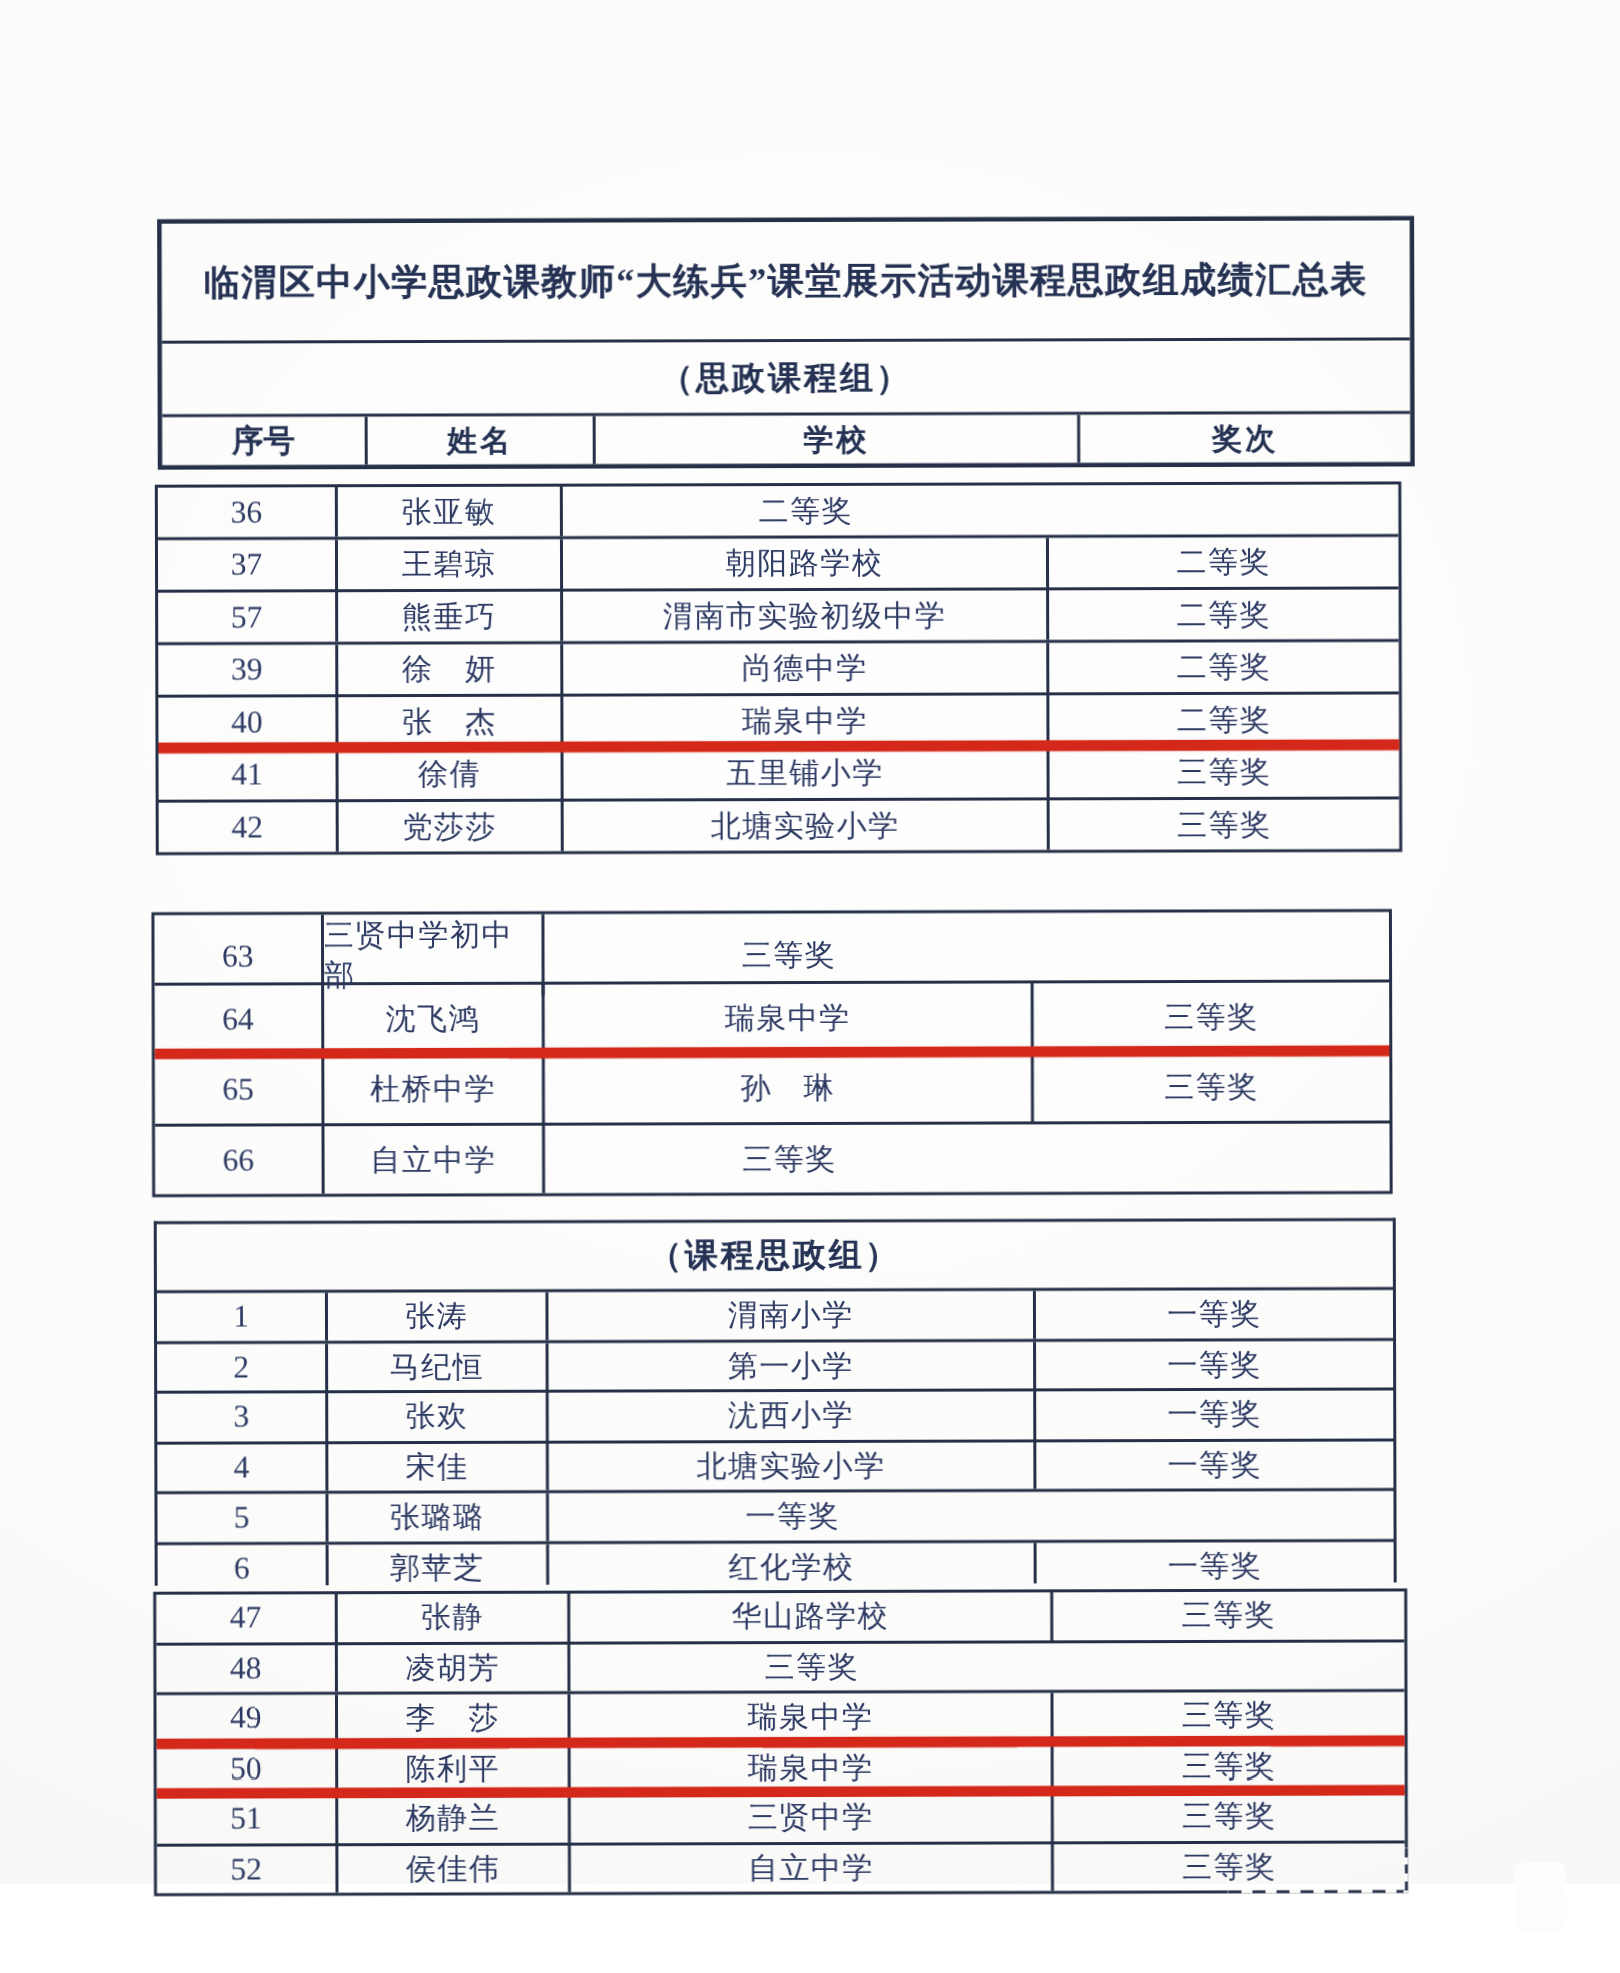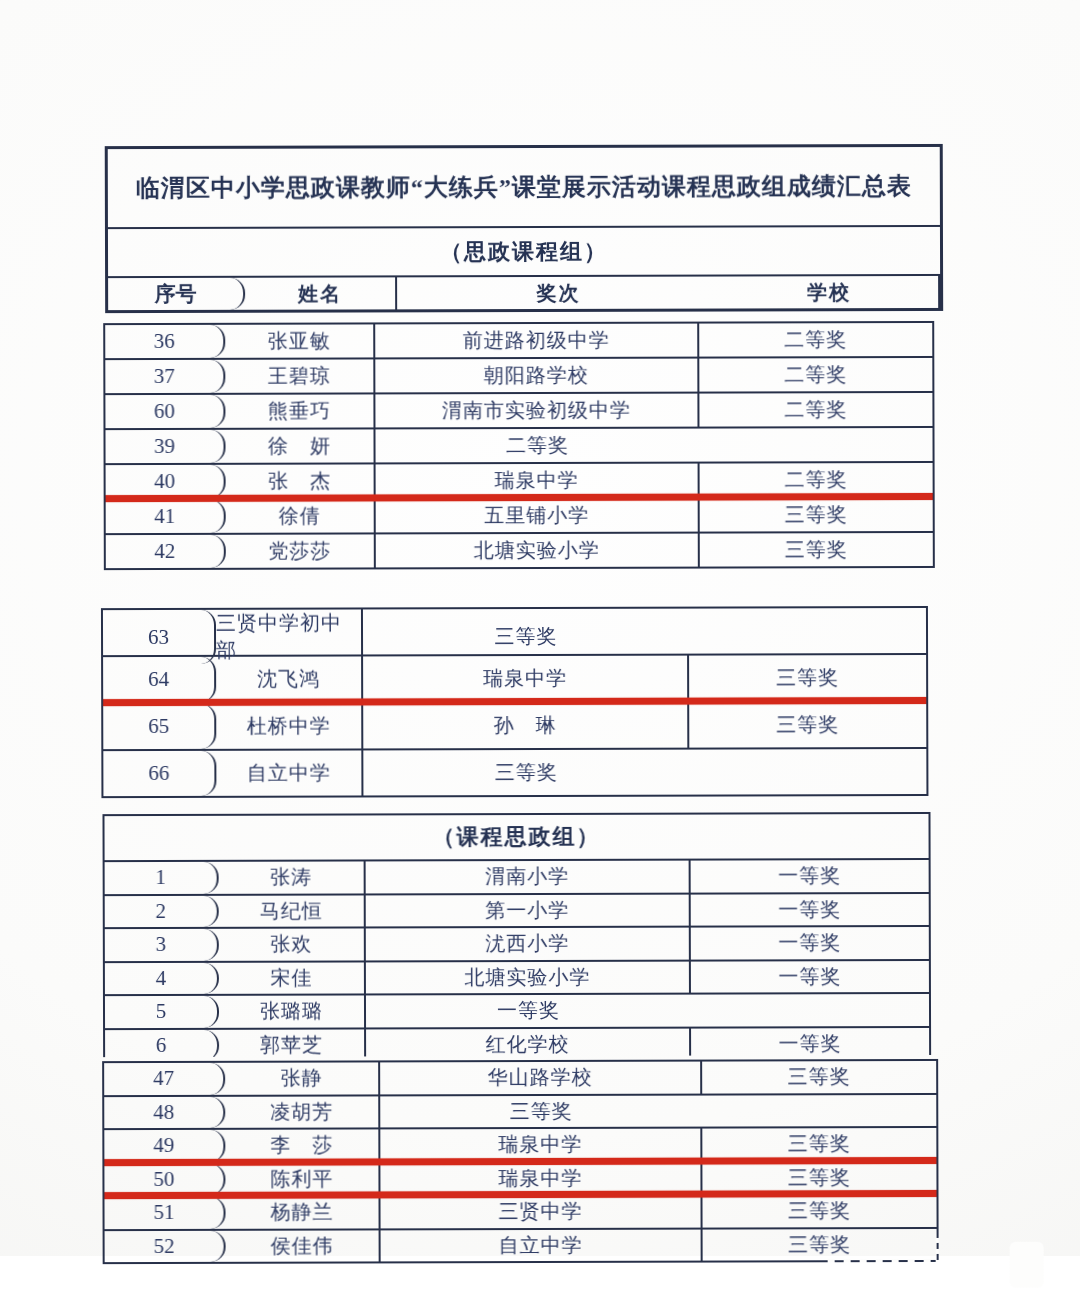--- a/index.html
+++ b/index.html
@@ -36,21 +36,21 @@
     font-size:20px;font-weight:bold;color:#253253;
   }
   .cols-row .cell{letter-spacing:2px;}
   
   .dtable{position:absolute;border:2px solid #273049;}
   .t-row{display:grid;border-bottom:2px solid #273049;}
   .t-row:last-child{border-bottom:none;}
   .cell{display:flex;align-items:center;justify-content:center;}
   .cell.c0,.cell.c1,.cell.c2{border-right:2px solid #273049;}
   .cell{font-size:20px;letter-spacing:1px;}
-  .cell.c0{font-size:21px;letter-spacing:0;border-radius:15px;}
+  .cell.c0{font-size:21px;letter-spacing:0;}
 
   .t1{left:104px;top:322px;width:827px;}
   .t1 .t-row{height:33px;grid-template-columns:120px 150px 324px auto;}
 
   .t2{left:101px;top:607px;width:823px;}
   .t2 .t-row{height:45px;grid-template-columns:113px 147px 326px auto;}
 
   .t3{left:102px;top:813px;width:824px;height:241px;overflow:hidden;border-bottom:none;}
   .t3 .t-row{height:31.5px;grid-template-columns:114px 147px 325px auto;}
   .group-header{
@@ -87,47 +87,47 @@
 
 <div class="page">
   <div class="scan">
 
     <div class="box head">
       <div class="title-row">临渭区中小学思政课教师“大练兵”课堂展示活动课程思政组成绩汇总表</div>
       <div class="subtitle-row">（思政课程组）</div>
       <div class="cols-row">
         <div class="cell c0">序号</div>
         <div class="cell c1">姓名</div>
+        <div class="cell c2">学校</div>
         <div class="cell c3">奖次</div>
-        <div class="cell c2">学校</div>
       </div>
     </div>
 
     <div class="dtable t1">
         <div class="t-row">
           <div class="cell c0">36</div>
           <div class="cell c1">张亚敏</div>
-          <div class="cell c2">前进路初级中学</div>
           <div class="cell c3">二等奖</div>
         </div>
         <div class="t-row">
           <div class="cell c0">37</div>
           <div class="cell c1">王碧琼</div>
           <div class="cell c2">朝阳路学校</div>
           <div class="cell c3">二等奖</div>
         </div>
         <div class="t-row">
-          <div class="cell c0">60</div>
+          <div class="cell c0">57</div>
           <div class="cell c1">熊垂巧</div>
           <div class="cell c2">渭南市实验初级中学</div>
           <div class="cell c3">二等奖</div>
         </div>
         <div class="t-row">
           <div class="cell c0">39</div>
           <div class="cell c1">徐　妍</div>
+          <div class="cell c2">尚德中学</div>
           <div class="cell c3">二等奖</div>
         </div>
         <div class="t-row">
           <div class="cell c0">40</div>
           <div class="cell c1">张　杰</div>
           <div class="cell c2">瑞泉中学</div>
           <div class="cell c3">二等奖</div>
         </div>
         <div class="red-line"></div>
         <div class="t-row">

